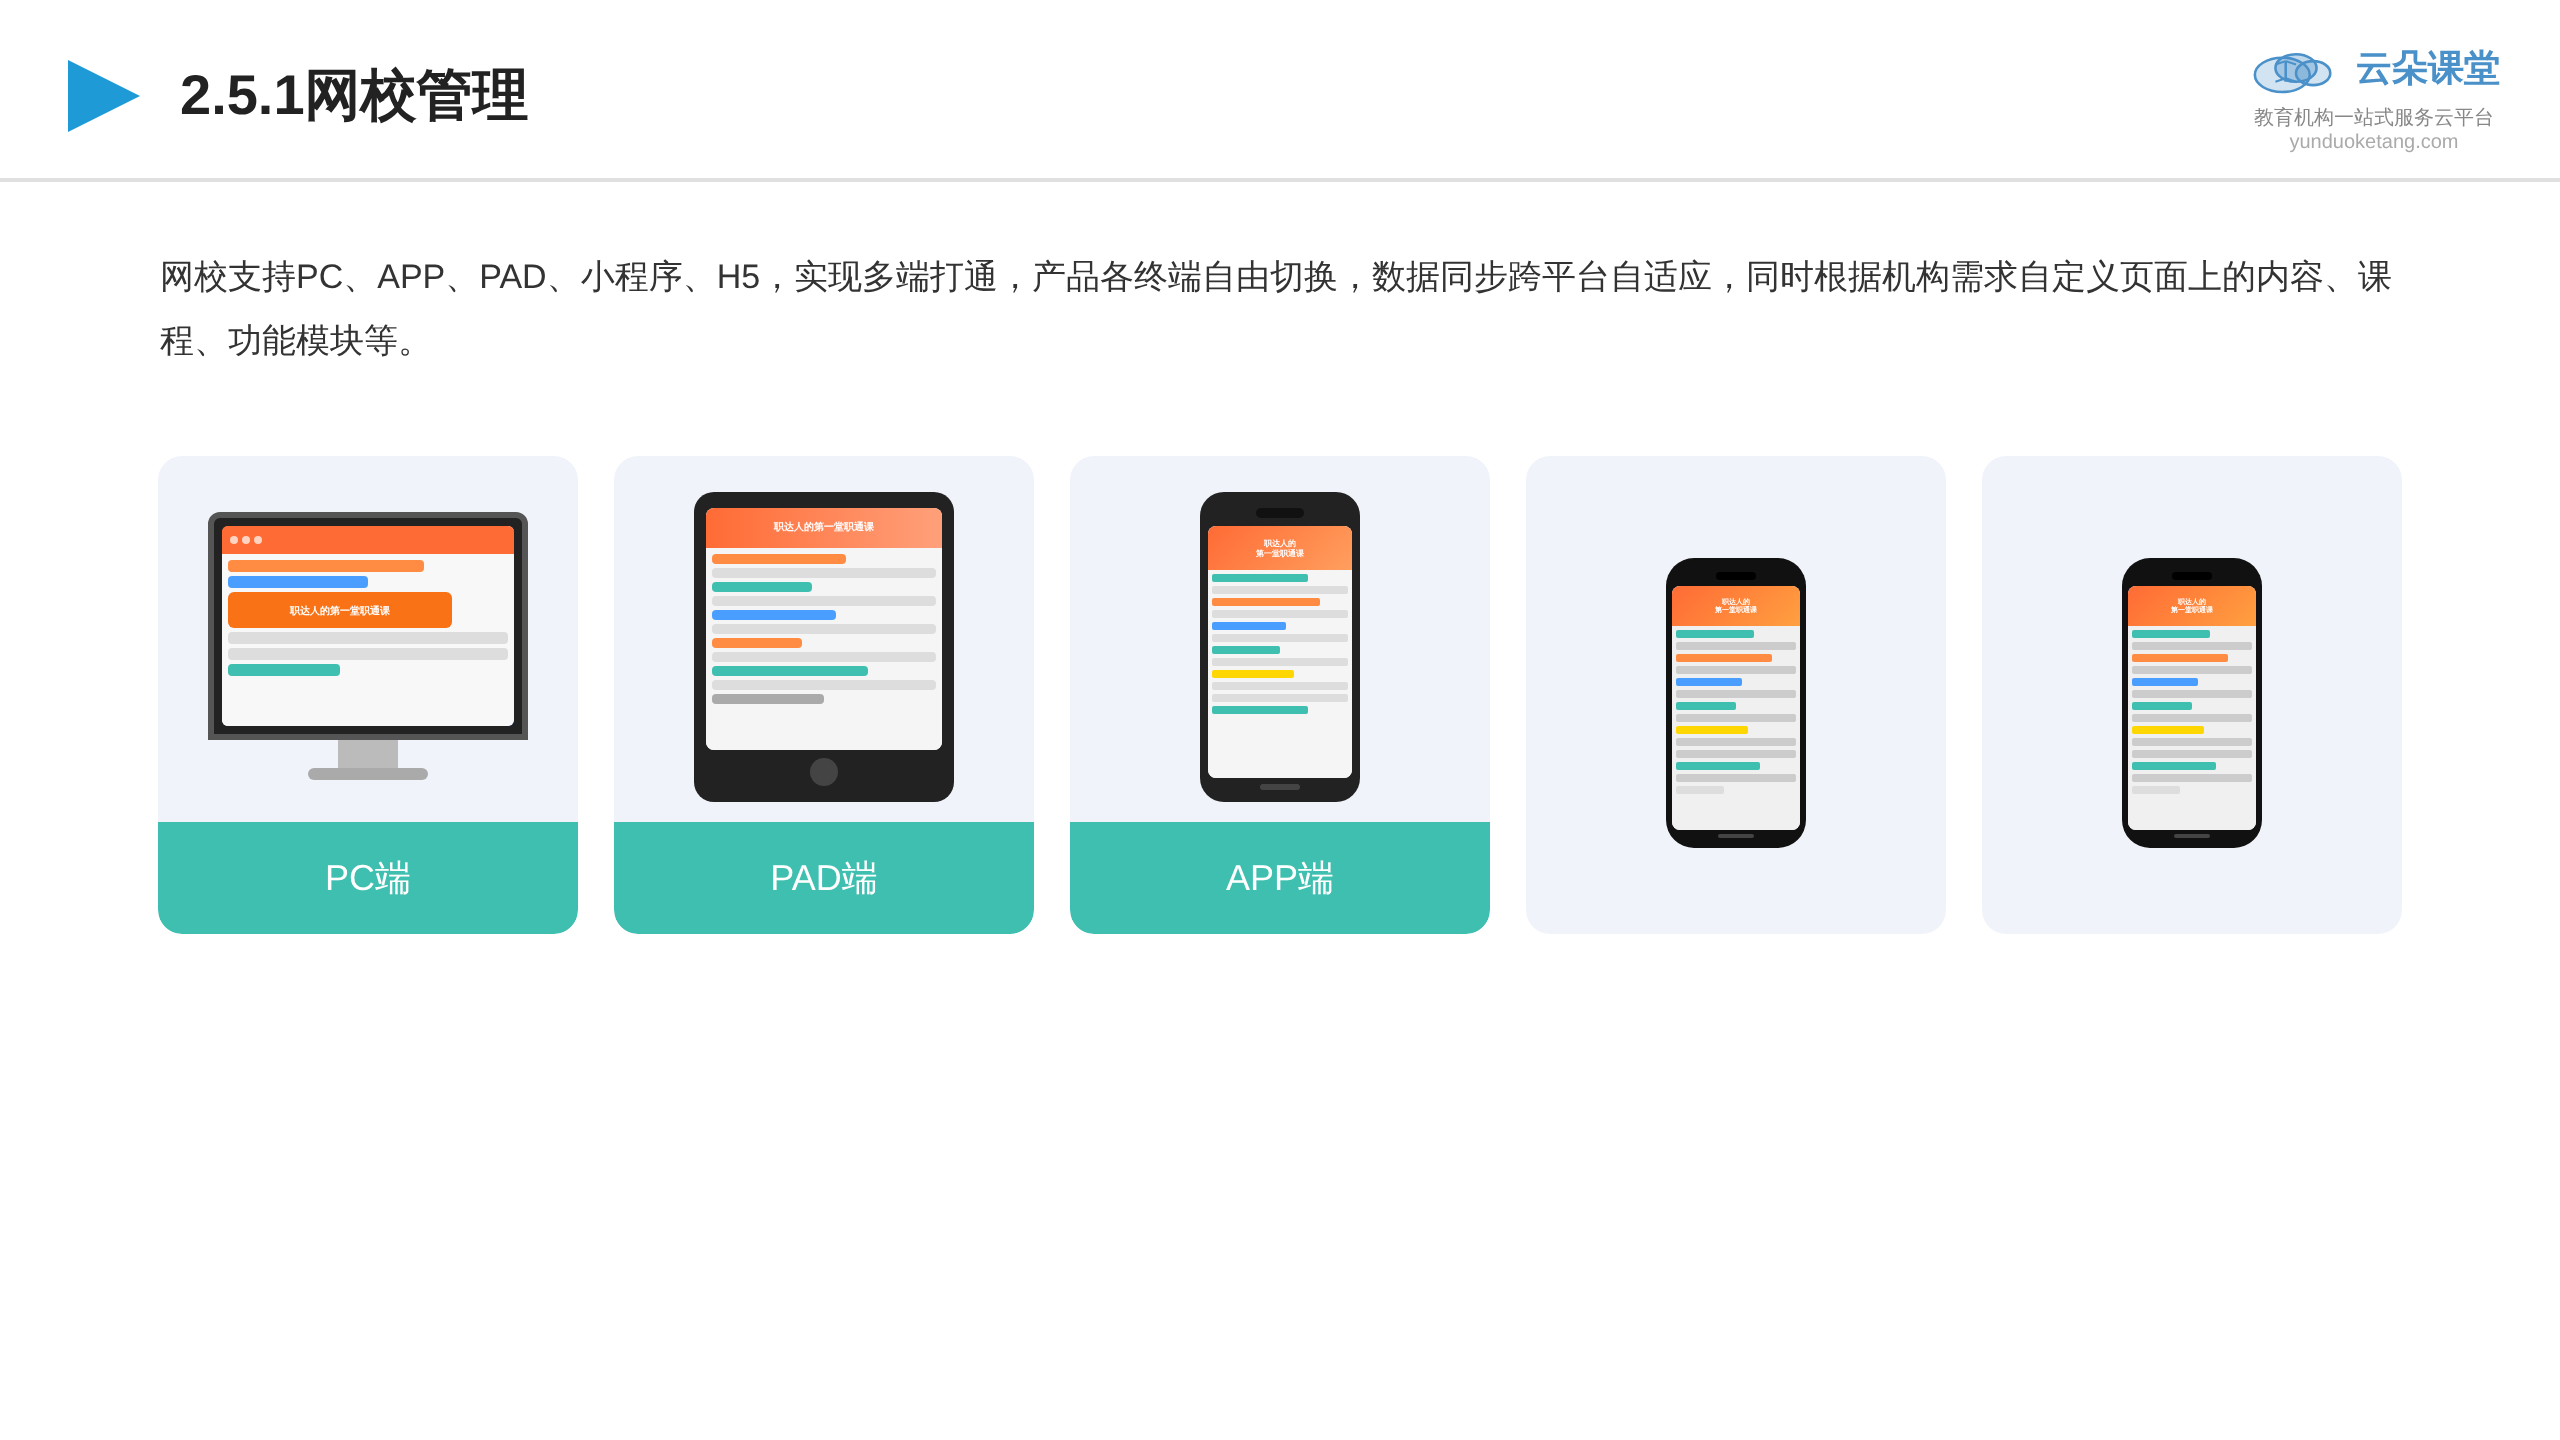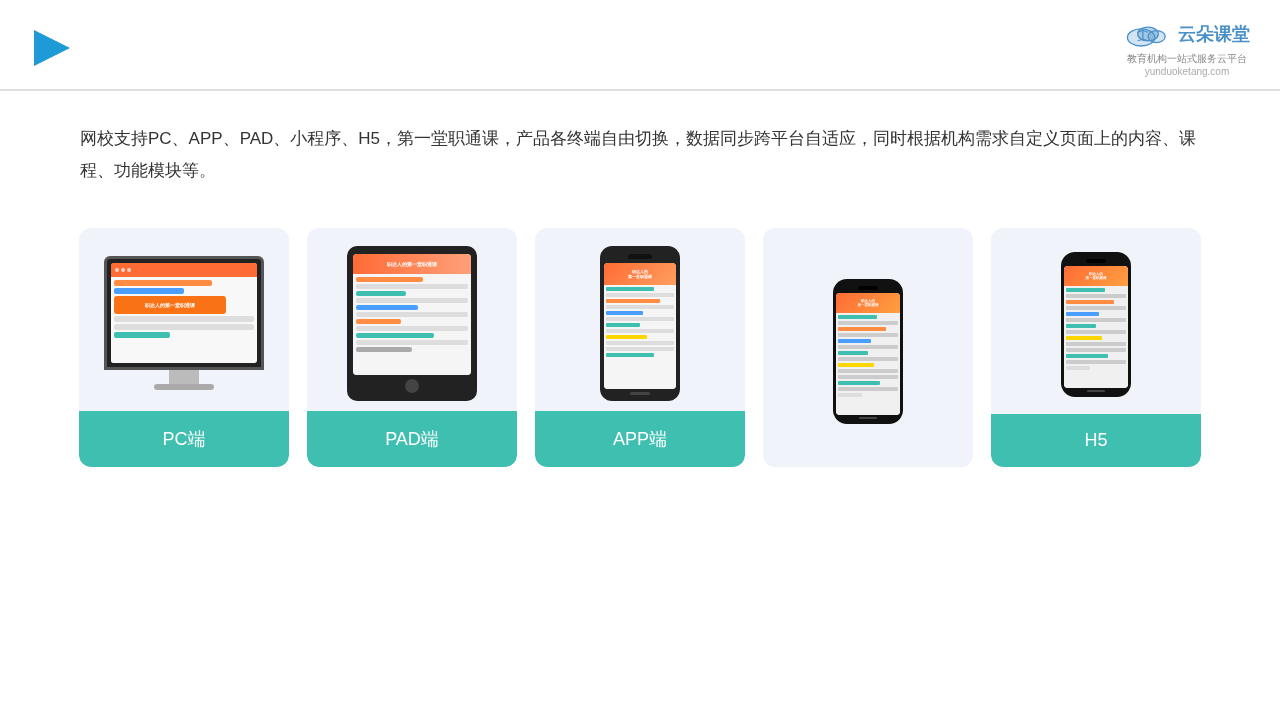--- a/index.html
+++ b/index.html
@@ -338,20 +338,21 @@
   </style>
 </head>
 <body>
 
 <div class="header">
   <div class="header-left">
 
     <svg class="play-icon" viewBox="0 0 44 44" fill="none">
       <polygon points="4,4 40,22 4,40" fill="#1e9ad6"></polygon>
     </svg>
+    <span class="page-title">2.5.1网校管理</span>
   </div>
 
   <div class="logo-area">
     <div class="logo-cloud">
 
       <svg class="cloud-icon-svg" viewBox="0 0 56 36" fill="none">
         <ellipse cx="20" cy="22" rx="16" ry="10" fill="#4a90c9" opacity="0.25"></ellipse>
         <ellipse cx="20" cy="22" rx="16" ry="10" fill="none" stroke="#4a90c9" stroke-width="1.5"></ellipse>
         <ellipse cx="28" cy="18" rx="12" ry="8" fill="#4a90c9" opacity="0.35"></ellipse>
         <ellipse cx="28" cy="18" rx="12" ry="8" fill="none" stroke="#4a90c9" stroke-width="1.5"></ellipse>
@@ -364,21 +365,21 @@
         <line x1="16" y1="26" x2="22" y2="24" stroke="#4a90c9" stroke-width="1.2"></line>
         <line x1="22" y1="24" x2="28" y2="26" stroke="#4a90c9" stroke-width="1.2"></line>
       </svg>
       <span class="logo-text-main">云朵课堂</span>
     </div>
     <div class="logo-sub">教育机构一站式服务云平台</div>
     <div class="logo-url">yunduoketang.com</div>
   </div>
 </div>
 
-<div class="description">网校支持PC、APP、PAD、小程序、H5，第一堂职通课，产品各终端自由切换，数据同步跨平台自适应，同时根据机构需求自定义页面上的内容、课程、功能模块等。</div>
+<div class="description">网校支持PC、APP、PAD、小程序、H5，实现多端打通，产品各终端自由切换，数据同步跨平台自适应，同时根据机构需求自定义页面上的内容、课程、功能模块等。</div>
 
 <div class="cards-container">
 
   <div class="card">
     <div class="card-image-area">
       <div class="pc-monitor">
         <div class="monitor-screen-wrap">
           <div class="monitor-screen">
             <div class="monitor-screen-content">
               <div class="monitor-top-bar">
@@ -517,16 +518,15 @@
             <div class="miniphone-row"></div>
             <div class="miniphone-row"></div>
             <div class="miniphone-row mp-teal" style="width:70%"></div>
             <div class="miniphone-row"></div>
             <div class="miniphone-row" style="background:#ddd;width:40%"></div>
           </div>
         </div>
         <div class="miniphone-home-bar"></div>
       </div>
     </div>
-    <div class="card-label">H5</div>
   </div>
 
 </div>
 
 </body></html>

